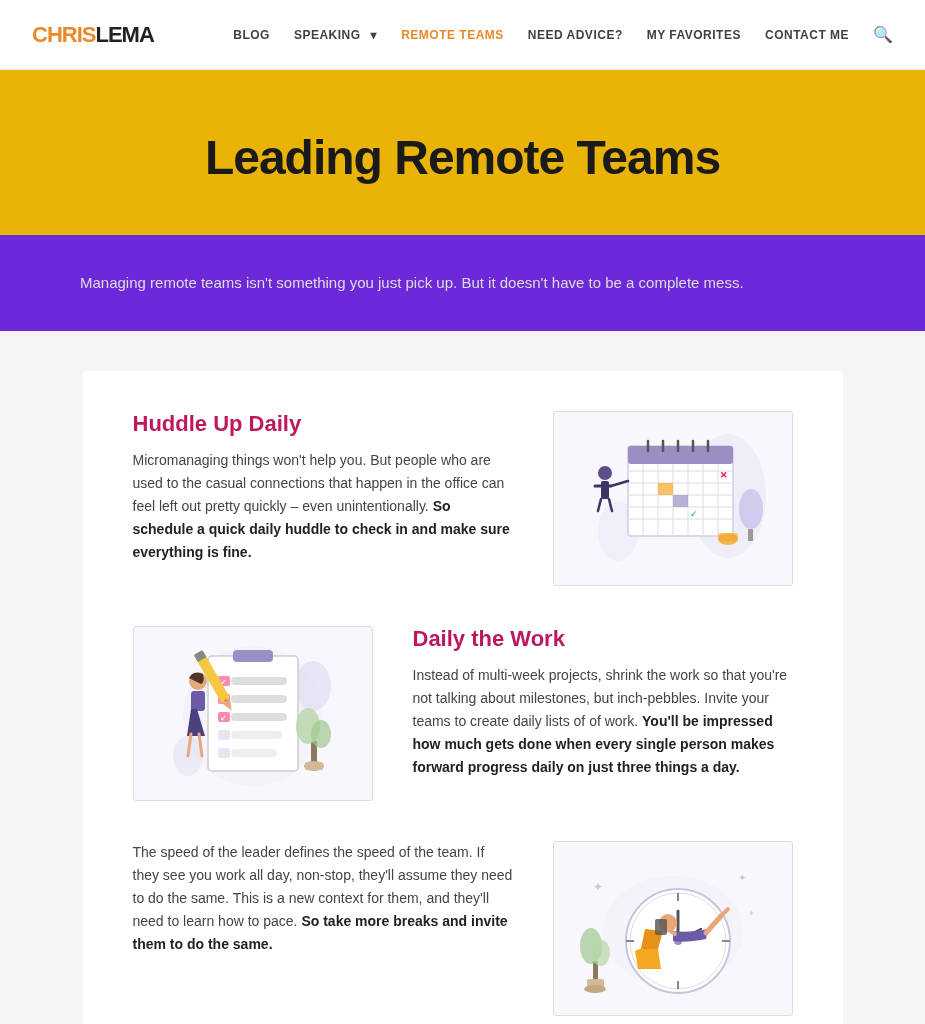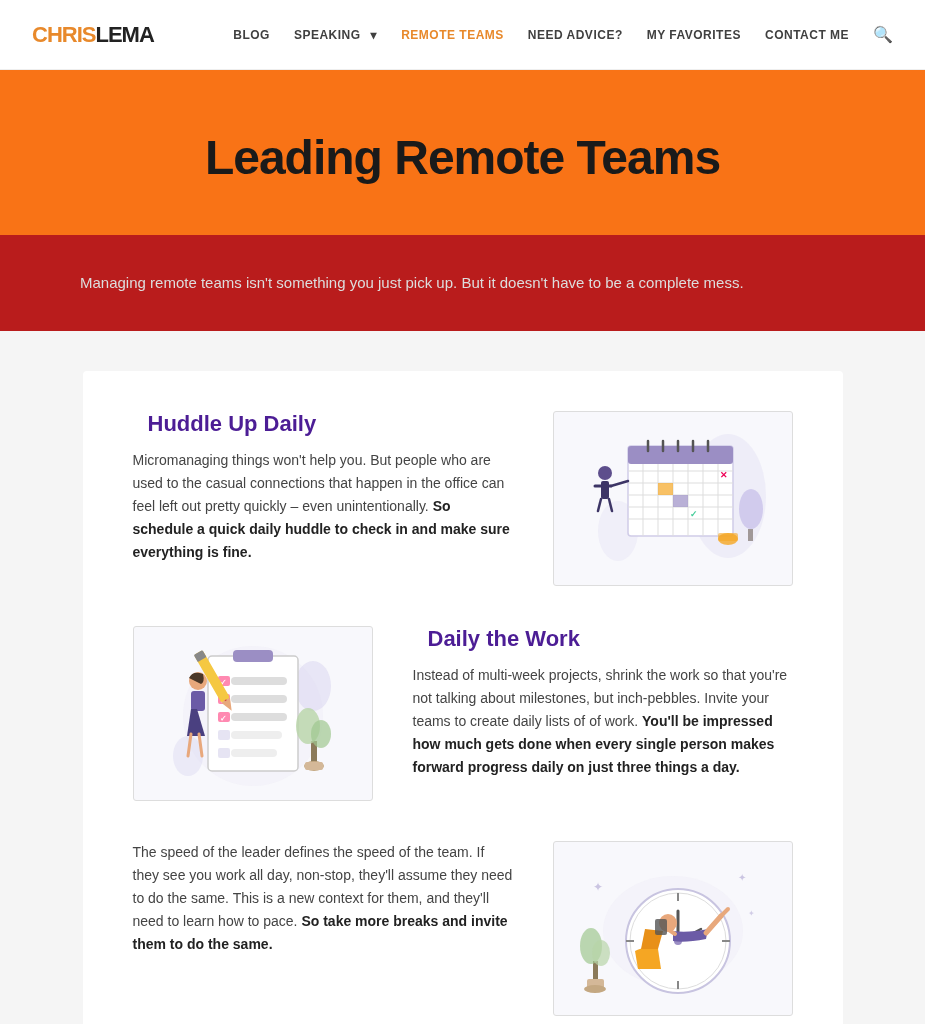--- a/index.html
+++ b/index.html
@@ -32,34 +32,34 @@
       color: #404040;
       cursor: pointer;
       text-decoration: none;
     }
     .nav-item.active { color: #e8892b; }
     .nav-item.speaking { display: flex; align-items: center; gap: 10px; }
     .search-icon-nav { font-size: 16px; color: #555; cursor: pointer; }
 
     
     .hero {
-      background: #f97316;
+      background: #eab308;
       text-align: center;
       padding: 60px 40px 50px;
     }
     .hero h1 {
       font-size: 48px;
       font-weight: 900;
       color: #1a1a1a;
       letter-spacing: -1px;
     }
 
     
     .dark-band {
-      background: #b91c1c;
+      background: #6d28d9;
       padding: 36px 80px;
       color: #ddd;
       font-size: 15px;
       line-height: 1.6;
     }
 
     
     .main-content {
       background: #f5f5f5;
       padding: 40px 0 60px;
@@ -79,23 +79,22 @@
       display: flex;
       gap: 40px;
       align-items: flex-start;
       margin-bottom: 40px;
     }
     .section:last-child { margin-bottom: 0; }
     .section-text { flex: 1; }
     .section-text h2 {
       font-size: 22px;
       font-weight: 800;
-      color: #4c1d95;
+      color: #be185d;
       margin-bottom: 12px;
-      margin-left: 15px;
     }
     .section-text p {
       font-size: 14px;
       line-height: 1.65;
       color: #444;
     }
     .section-text p strong { font-weight: 700; color: #222; }
     .section-image {
       width: 240px;
       min-width: 240px;

